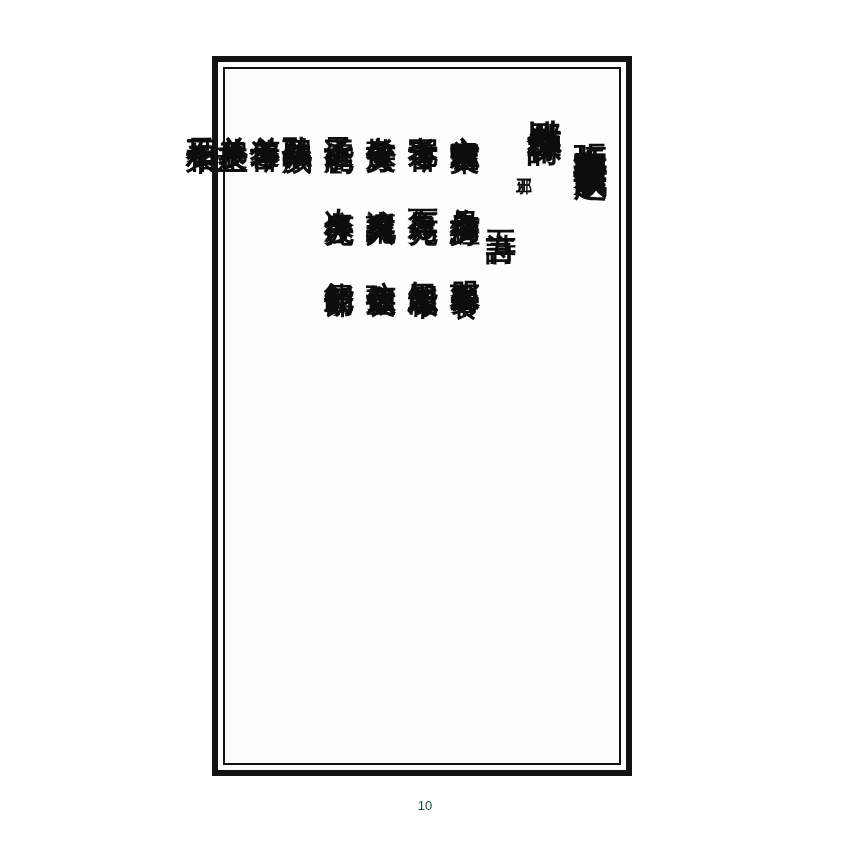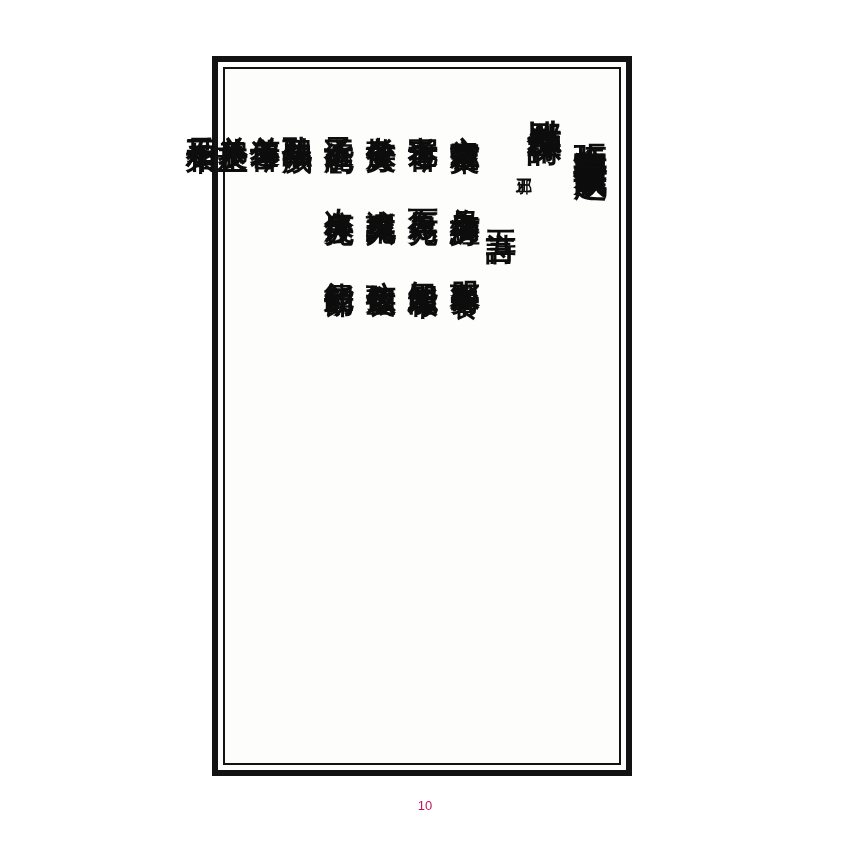--- a/index.html
+++ b/index.html
@@ -90,21 +90,21 @@
 
   
   .page-number {
     position: absolute;
     left: 0;
     top: 798px;
     width: 850px;
     text-align: center;
     font-family: "Liberation Sans", sans-serif;
     font-size: 13px;
-    color: #be185d;
+    color: #14532d;
   }
 
   
   .fold-col {
     position: absolute;
     writing-mode: vertical-rl;
     text-orientation: upright;
     font-family: "DejaVu Serif", serif;
     font-size: 26px;
     color: #2a2a2a;

